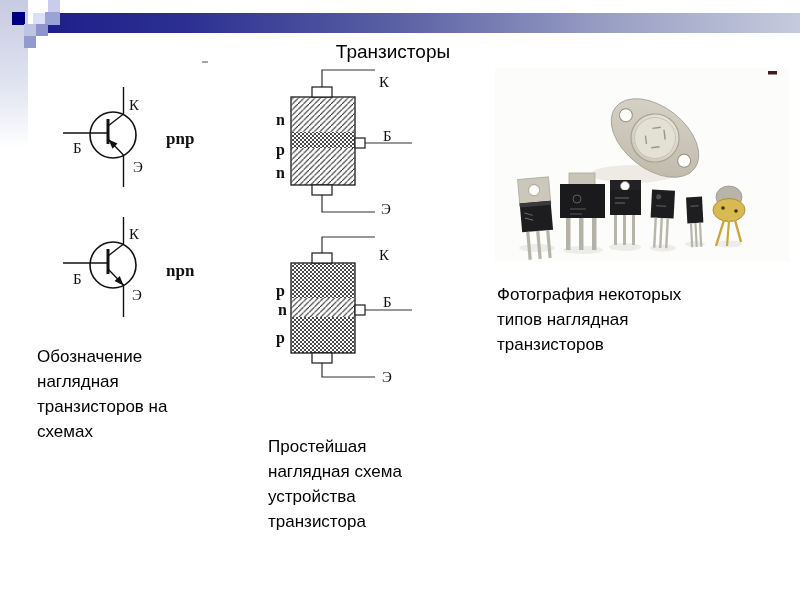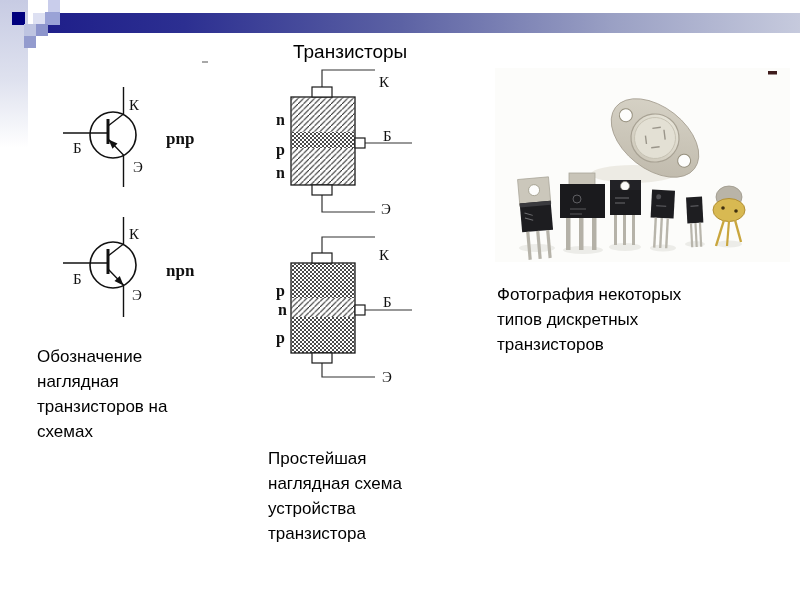--- a/index.html
+++ b/index.html
@@ -5,25 +5,25 @@
   html,body{margin:0;padding:0;background:#fff;}
   .slide{position:relative;width:800px;height:600px;background:#ffffff;overflow:hidden;
          font-family:"Liberation Sans",sans-serif;color:#000;}
   .abs{position:absolute;}
   
   .strip{left:0;top:0;width:28px;height:148px;
          background:linear-gradient(to bottom,#c7cbe3 0%,#dfe2ef 55%,#ffffff 100%);}
   .bar{left:48px;top:13px;width:752px;height:20px;
        background:linear-gradient(to right,#1f1f8a 0%,#2c2f91 18%,#5c62a4 47%,#9aa0c4 75%,#c6cadd 100%);}
   .sq{position:absolute;}
-  .title{left:293px;top:40px;width:200px;text-align:left;
+  .title{left:293px;top:40px;width:200px;text-align:center;
          font-size:19px;line-height:24px;color:#000;}
   .caption{font-size:17px;line-height:25px;color:#000;}
   .cap-symbols{left:37px;top:344px;width:152px;}
-  .cap-structure{left:268px;top:434px;width:165px;margin-top:12px;}
+  .cap-structure{left:268px;top:434px;width:165px;}
   .cap-photo{left:497px;top:282px;width:190px;}
   .dash-gray{left:202px;top:61px;width:6px;height:2px;background:#a8a8a8;}
   svg text{font-family:"Liberation Serif",serif;fill:#111;}
   svg .lbl{font-size:15px;}
   svg .layer-lbl{font-size:16px;font-weight:bold;}
   svg .type-lbl{font-size:17px;font-weight:bold;}
   .photo-bg{left:495px;top:68px;width:295px;height:194px;background:#fcfcfa;}
 </style>
 </head>
 <body>
@@ -209,15 +209,15 @@
       <circle cx="-6" cy="8" r="1.8" fill="#3f3010"></circle>
       <circle cx="7" cy="11" r="1.8" fill="#3f3010"></circle>
       <path d="M-5,20 L-13,46" stroke="#c9a63e" stroke-width="2.4"></path>
       <path d="M6,20 L12,42" stroke="#c9a63e" stroke-width="2.4"></path>
       <path d="M0,21 L-2,46" stroke="#c9a63e" stroke-width="2.2"></path>
     </g>
   </svg>
 
   <div class="abs caption cap-symbols">Обозначение наглядная транзисторов на схемах</div>
   <div class="abs caption cap-structure">Простейшая наглядная схема устройства транзистора</div>
-  <div class="abs caption cap-photo">Фотография некоторых типов дискретных транзисторов</div>
+  <div class="abs caption cap-photo">Фотография некоторых типов наглядная транзисторов</div>
 
 </div>
 
 </body></html>

